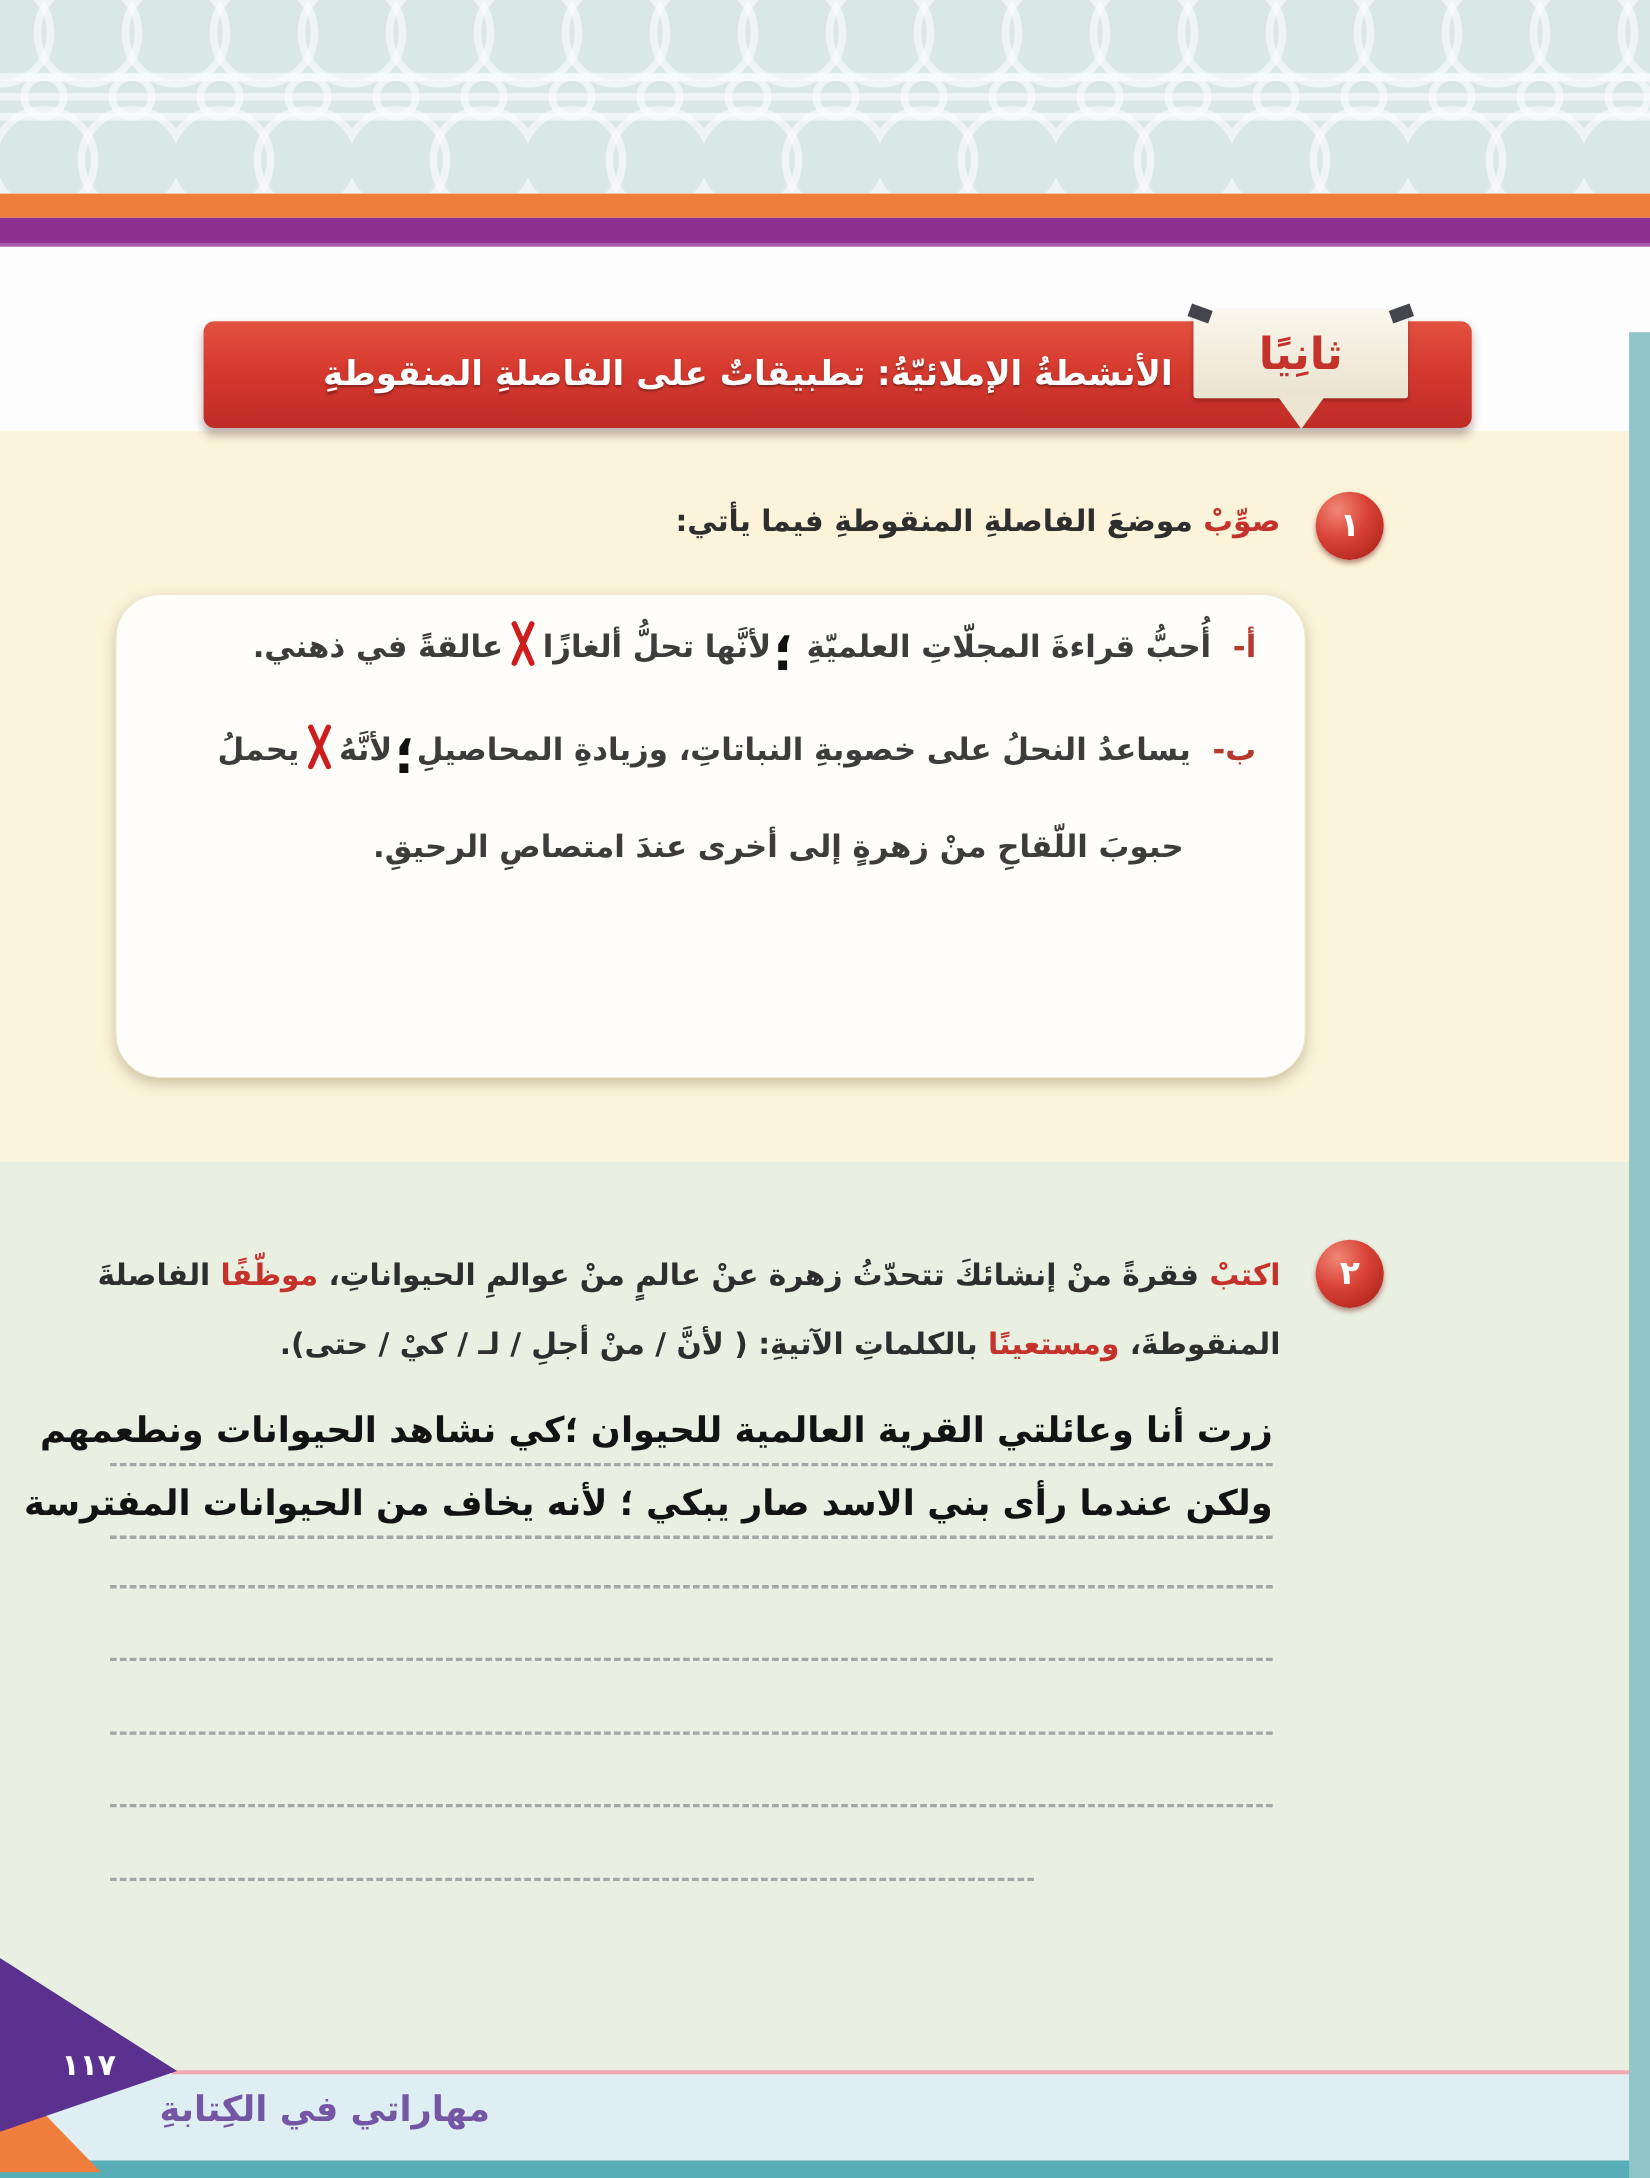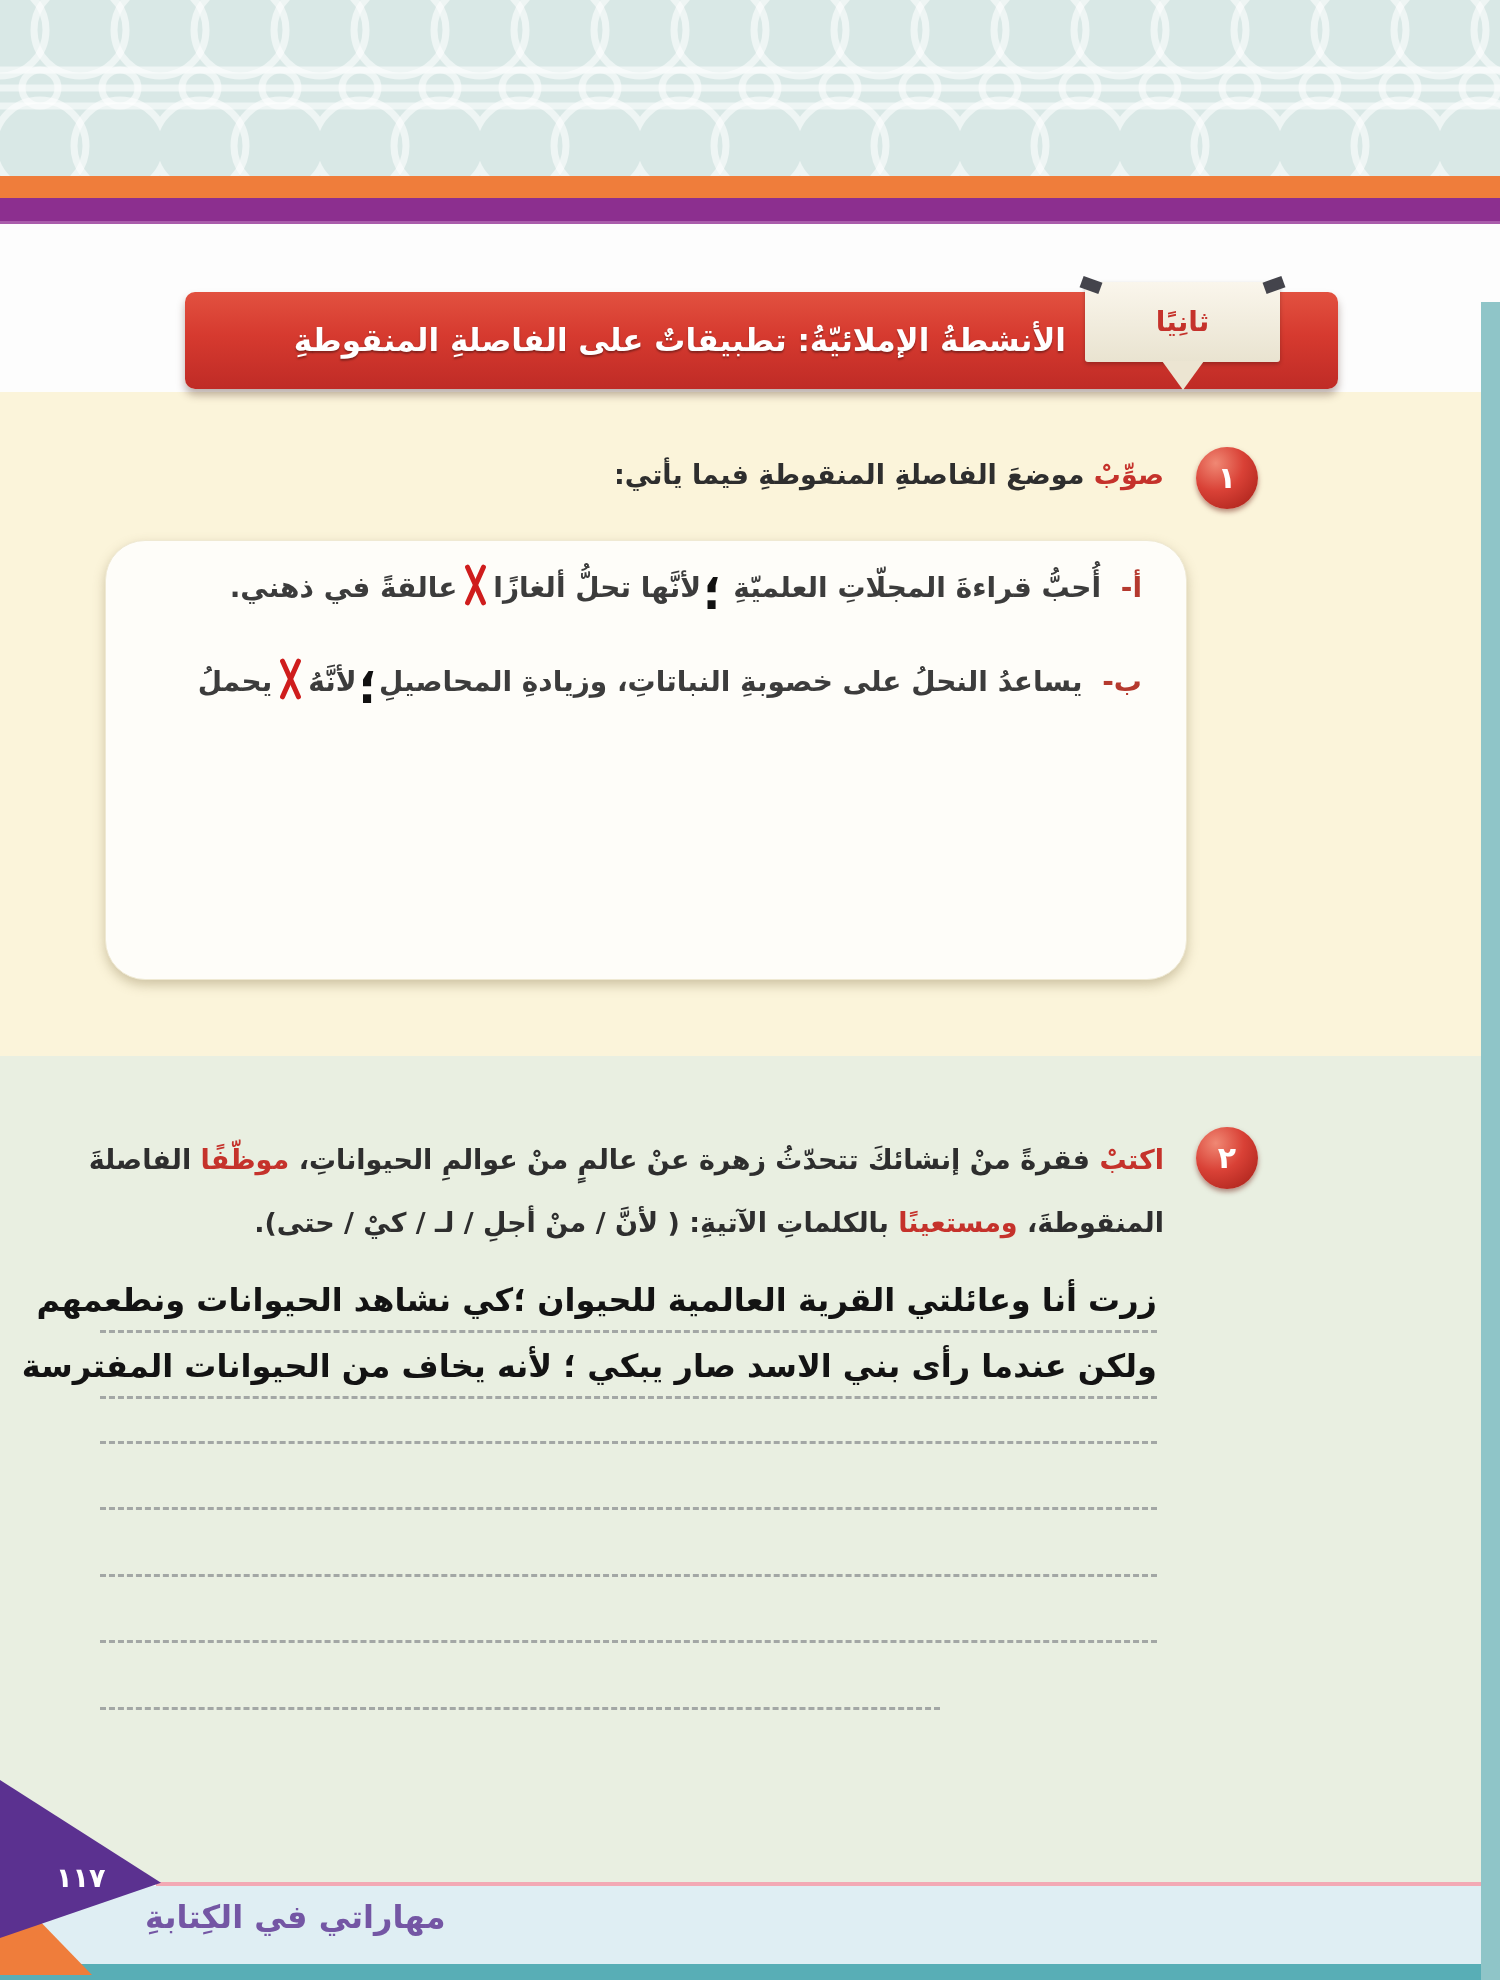--- a/index.html
+++ b/index.html
@@ -15,21 +15,21 @@
 
   
   .banner{position:absolute;left:185px;top:292px;width:1153px;height:97px;border-radius:10px;
           background:linear-gradient(180deg,#e25140 0%,#d63a2f 45%,#bf2b26 100%);
           box-shadow:0 6px 9px rgba(90,60,50,.4);z-index:2;}
   .banner-title{position:absolute;right:272px;top:0;line-height:97px;white-space:nowrap;
           color:#fff;font-size:31px;font-weight:700;text-shadow:0 2px 2px rgba(0,0,0,.35);}
   .ribbon{position:absolute;left:1085px;top:282px;width:195px;height:80px;z-index:3;border-radius:3px;
           background:linear-gradient(180deg,#faf6ec,#e9e3d0);box-shadow:0 2px 4px rgba(0,0,0,.25);}
   .ribbon-label{position:absolute;width:100%;text-align:center;line-height:80px;
-          color:#c5322b;font-size:28px;font-weight:700;}
+          color:#c5322b;font-size:40px;font-weight:700;}
   .ribbon-tail{position:absolute;left:50%;bottom:-28px;transform:translateX(-50%);width:0;height:0;
           border-left:21px solid transparent;border-right:21px solid transparent;border-top:29px solid #ece5d2;}
   .pin{position:absolute;width:20px;height:12px;background:#44444c;top:-3px;}
   .pin-l{left:-4px;transform:rotate(20deg);}
   .pin-r{right:-4px;transform:rotate(-20deg);}
 
   
   .cream{position:absolute;left:0;top:392px;width:1500px;height:664px;background:#fbf4da;}
   .green{position:absolute;left:0;top:1056px;width:1500px;height:826px;background:#e9efe1;}
 
@@ -129,20 +129,23 @@
   <div class="white-box">
     <div class="item ia">
       <span class="red-letter">أ-</span>
       <span>أُحبُّ قراءةَ المجلّاتِ العلميّةِ</span>
       <span class="big-semi">؛</span><span>لأنَّها تحلُّ ألغازًا</span><span class="xmark"><i class="xs1"></i><i class="xs2"></i></span><span>عالقةً في ذهني.</span>
     </div>
     <div class="item ib">
       <span class="red-letter">ب-</span>
       <span>يساعدُ النحلُ على خصوبةِ النباتاتِ، وزيادةِ المحاصيلِ</span><span class="big-semi">؛</span><span>لأنَّهُ</span><span class="xmark"><i class="xs1"></i><i class="xs2"></i></span><span>يحملُ</span>
     </div>
+    <div class="item ib2">
+      <span>حبوبَ اللّقاحِ منْ زهرةٍ إلى أخرى عندَ امتصاصِ الرحيقِ.</span>
+    </div>
   </div>
 
   <div class="badge q2b">
     <span>٢</span>
   </div>
   <div class="qtext q2t">
     <div>
       <span class="red">اكتبْ</span>
       <span>فقرةً منْ إنشائكَ تتحدّثُ زهرة عنْ عالمٍ منْ عوالمِ الحيواناتِ،</span>
       <span class="red">موظّفًا</span>

